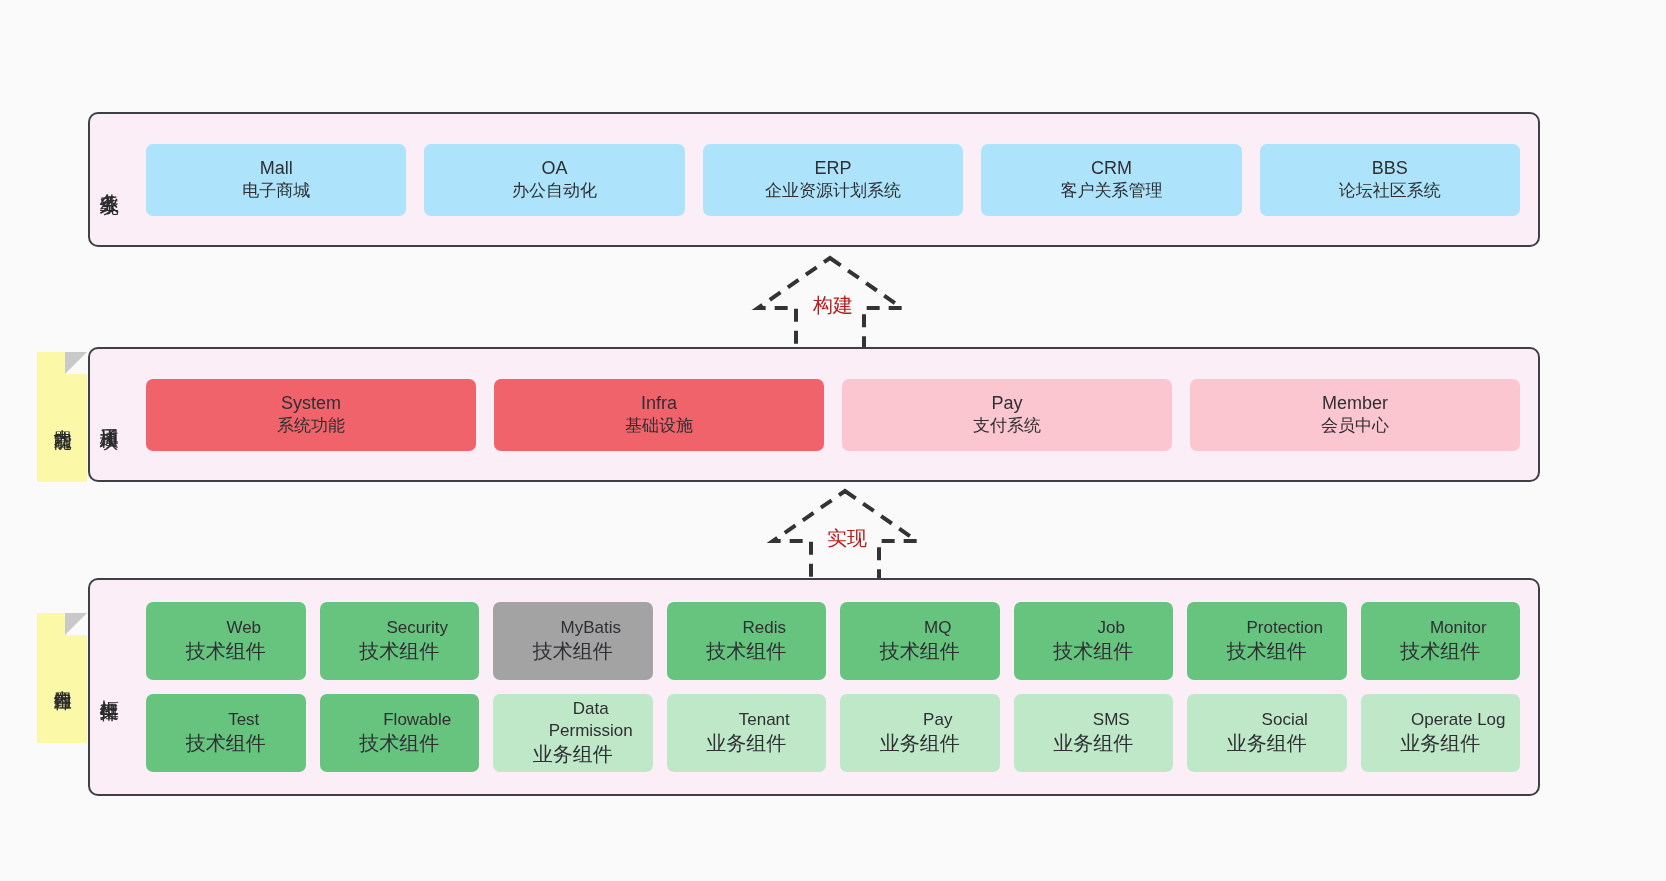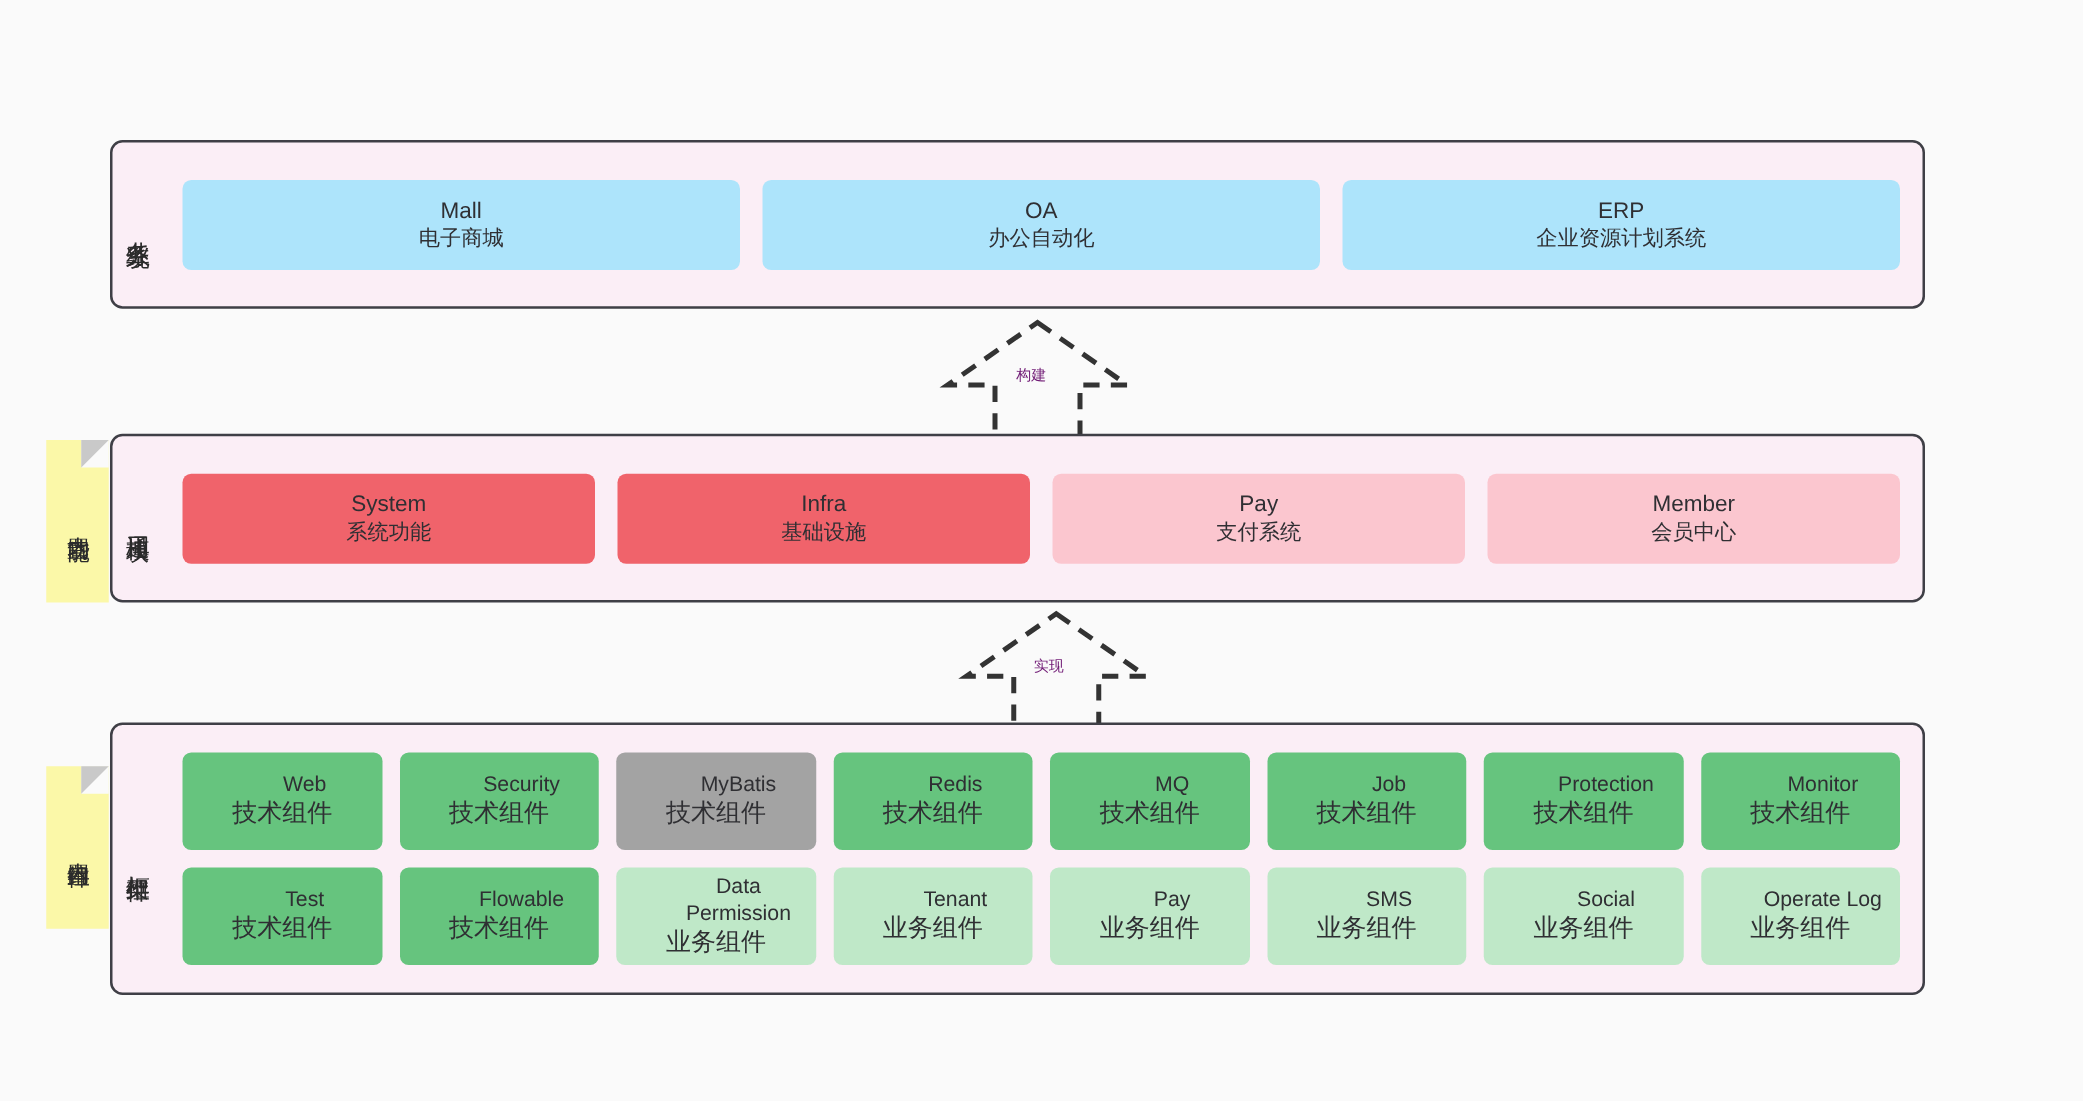--- a/index.html
+++ b/index.html
@@ -131,22 +131,22 @@
   #sticky-common    { left: 37px; top: 352px; height: 130px; }
   #sticky-framework { left: 37px; top: 613px; height: 130px; }
 
   
   .arrow {
     position: absolute;
     pointer-events: none;
   }
   .arrow-label {
     position: absolute;
-    font-size: 12px;
-    color: #701a75;
+    font-size: 20px;
+    color: #b91c1c;
     background: transparent;
     white-space: nowrap;
   }
   #arrow-build   { left: 750px; top: 252px; }
   #arrow-build-label   { left: 813px; top: 292px; }
   #arrow-impl    { left: 765px; top: 485px; }
   #arrow-impl-label    { left: 827px; top: 525px; }
 </style>
 </head>
 <body>
@@ -162,20 +162,28 @@
           <div class="t2">电子商城</div>
         </div>
         <div class="card" style="background:#ade4fb">
           <div class="t1">OA</div>
           <div class="t2">办公自动化</div>
         </div>
         <div class="card" style="background:#ade4fb">
           <div class="t1">ERP</div>
           <div class="t2">企业资源计划系统</div>
         </div>
+        <div class="card" style="background:#ade4fb">
+          <div class="t1">CRM</div>
+          <div class="t2">客户关系管理</div>
+        </div>
+        <div class="card" style="background:#ade4fb">
+          <div class="t1">BBS</div>
+          <div class="t2">论坛社区系统</div>
+        </div>
       </div>
     </div>
   </div>
 
   <svg class="arrow" id="arrow-build" width="160" height="100" viewBox="0 0 160 100">
     <path d="M80 6 L152 56 L114 56 L114 98 L46 98 L46 56 L8 56 Z" fill="none" stroke="#333333" stroke-width="4" stroke-dasharray="13 9" stroke-linejoin="miter"></path>
   </svg>
   <div class="arrow-label" id="arrow-build-label">构建</div>
 
   <div class="sticky" id="sticky-common">

